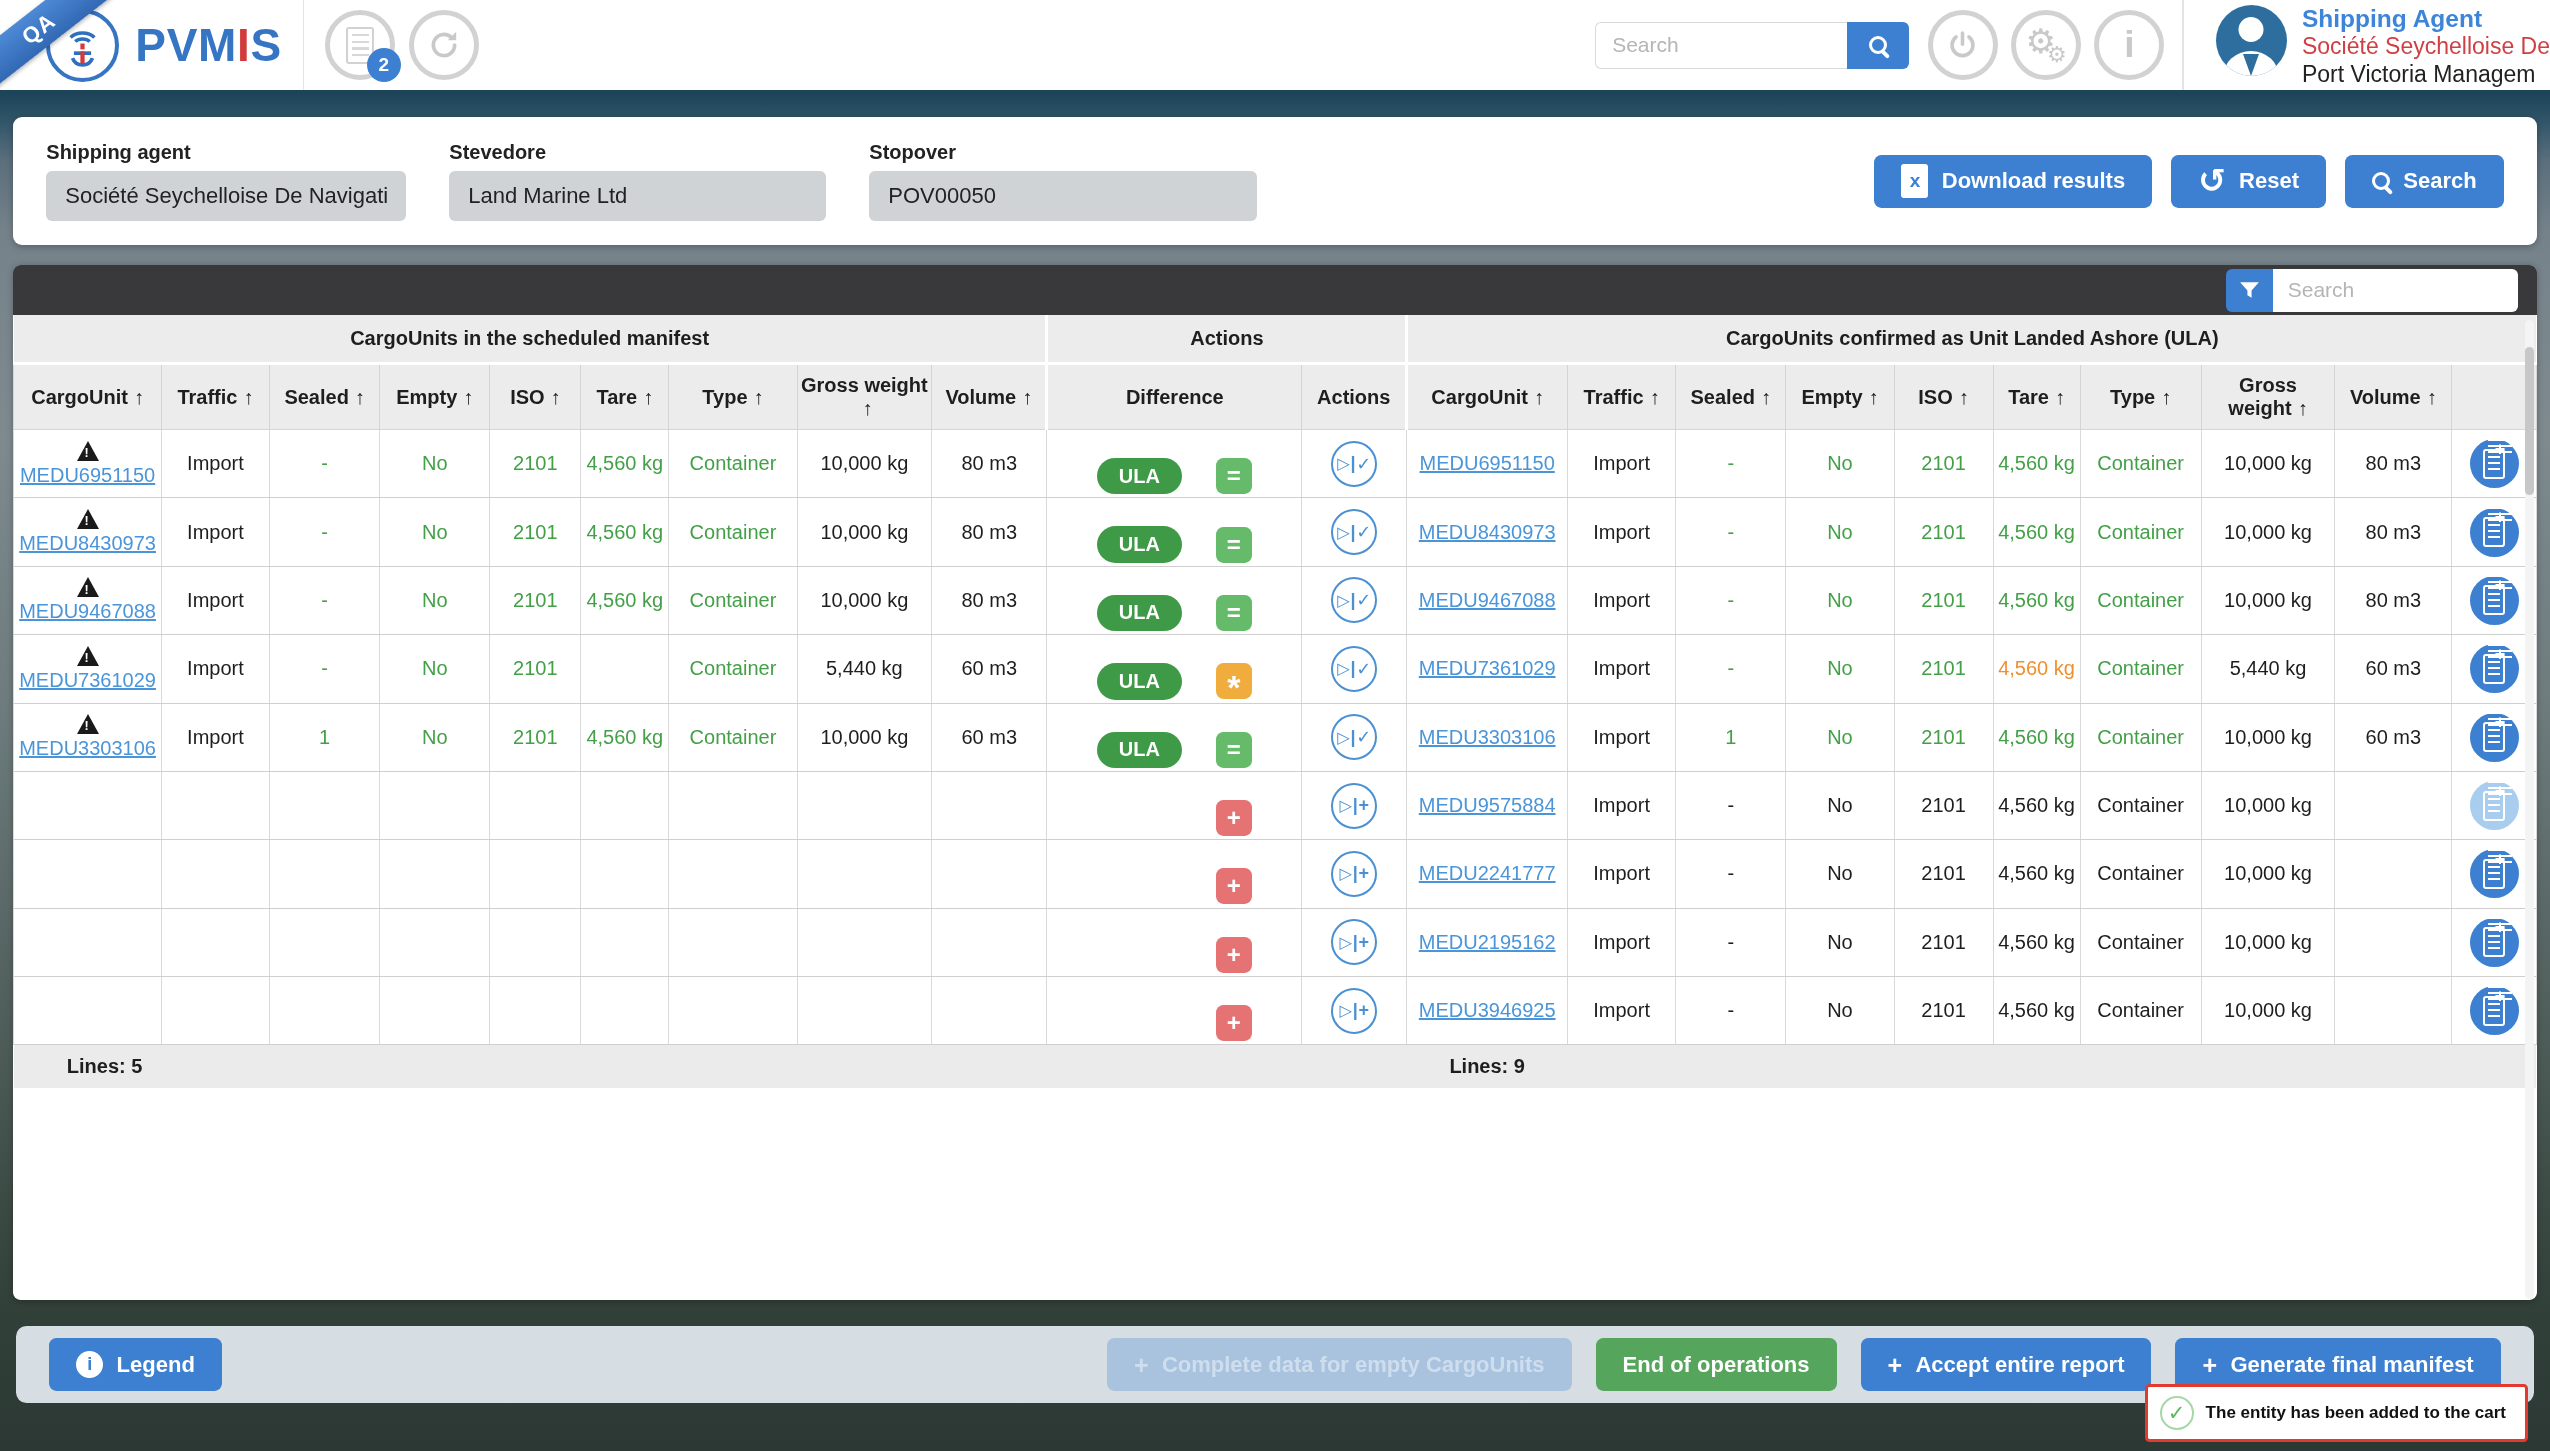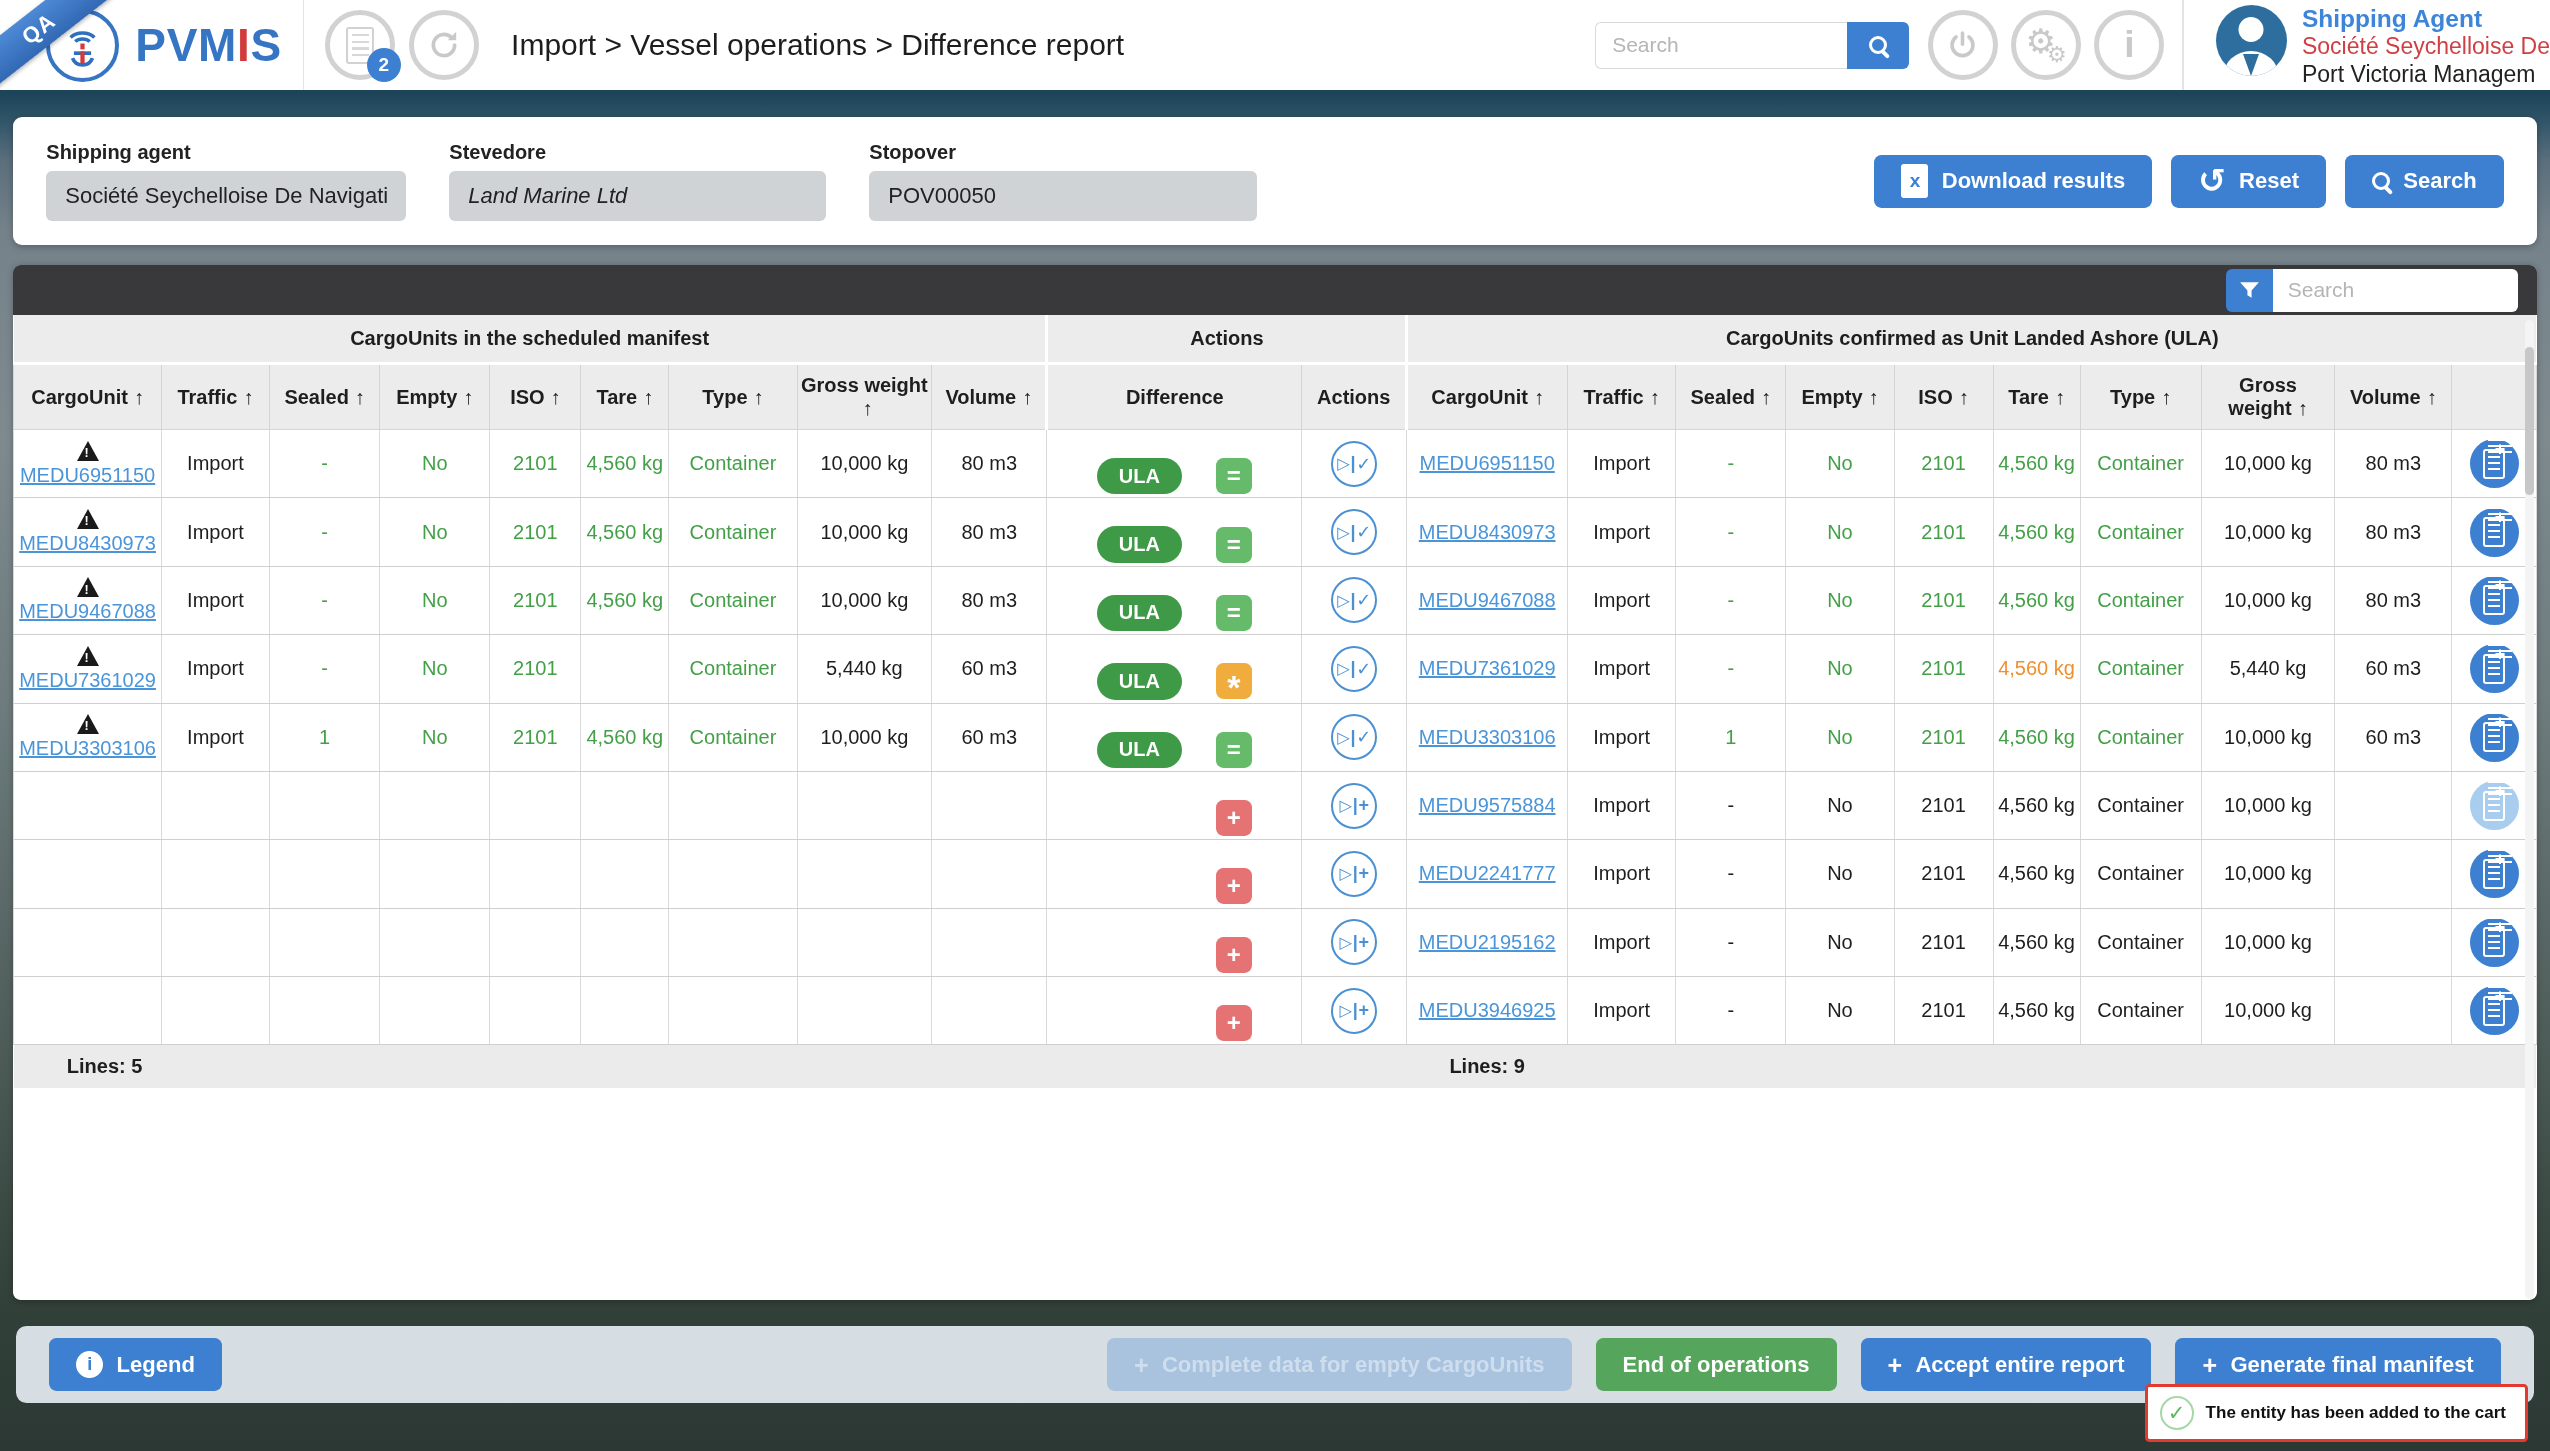--- a/index.html
+++ b/index.html
@@ -153,21 +153,20 @@
           </span>
         <span class="badge">2</span>
       </span>
     </button>
     <button class="circle-icon" style="cursor:pointer">
       <svg viewBox="0 0 24 24" width="34" height="34">
         <path d="M19.5 12a7.5 7.5 0 1 1-2.2-5.3" stroke="#c9c9c9" stroke-width="2.6" fill="none" stroke-linecap="round"></path>
         <path d="M20.6 2.6v6h-6z" fill="#c9c9c9"></path>
       </svg>
     </button>
-    <div class="crumb">Import &gt; Vessel operations &gt; Difference report</div>
 
     <div class="top-right">
       <div class="search-box">
         <input type="text" placeholder="Search" style="">
         <button class="search-btn">
             <span class="mag"></span>
           </button>
       </div>
       <div style="width:19px"></div>
       <button class="circle-icon" style="cursor:pointer">
@@ -198,21 +197,21 @@
     </div>
   </header>
 
   <section class="filter-panel">
     <div class="field">
       <label>Shipping agent</label>
       <input style="width: 360px;" disabled="" value="Société Seychelloise De Navigation Ltd">
     </div>
     <div class="field">
       <label>Stevedore</label>
-      <input style="width: 377px; font-style: italic;" disabled="" value="Land Marine Ltd">
+      <input style="width: 377px;" disabled="" value="Land Marine Ltd">
     </div>
     <div class="field">
       <label>Stopover</label>
       <input style="width: 388px;" disabled="" value="POV00050">
     </div>
     <div class="filter-actions">
       <button class="btn">
         <span class="xls">x</span>
         <span>Download results</span>
       </button>

